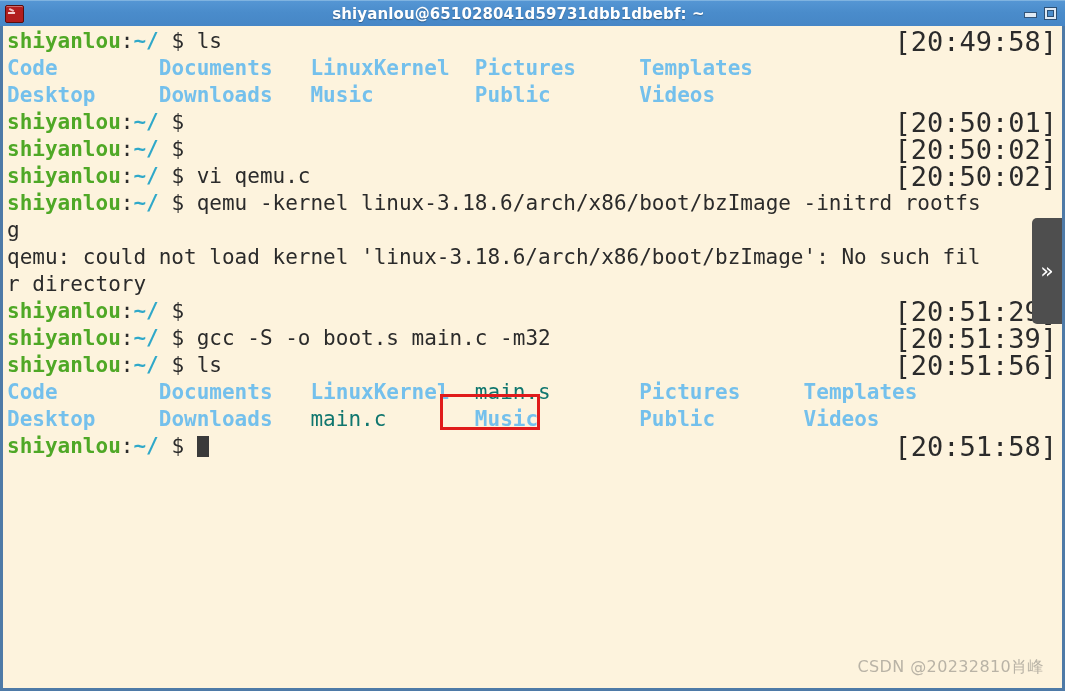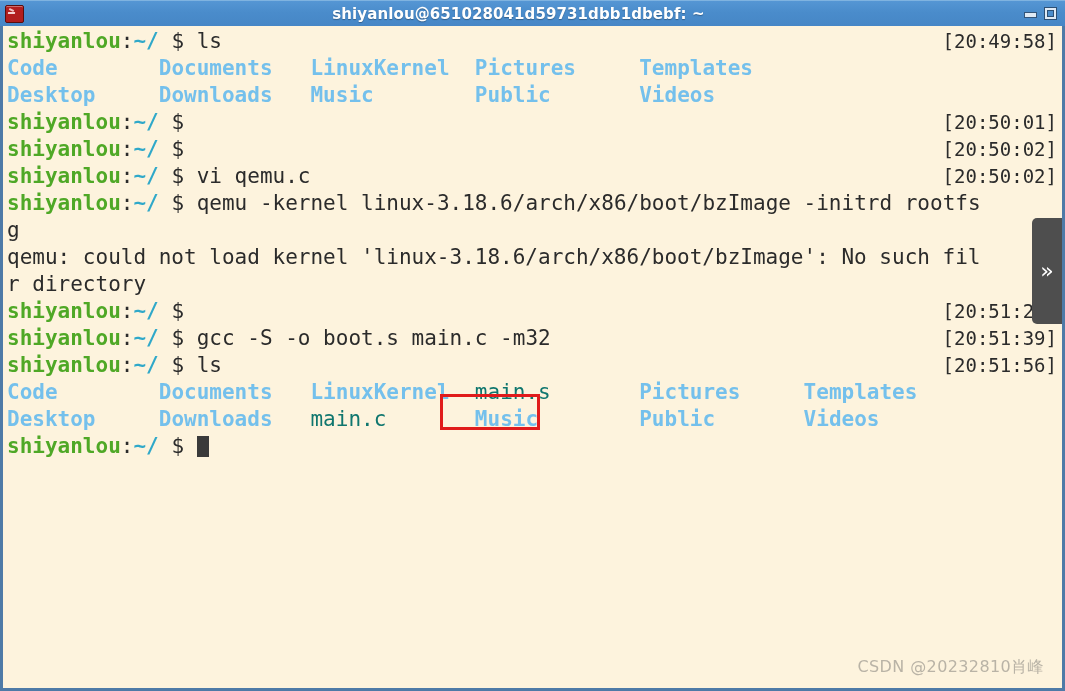--- a/index.html
+++ b/index.html
@@ -141,21 +141,21 @@
   .c-punct  { color: #2b2b2b; }
   .c-path   { color: #2fa8c9; font-weight: bold; }
   .c-plain  { color: #2b2b2b; text-align: center; }
   .c-dir    { color: #74c0ec; font-weight: bold; }
   .c-file   { color: #0f766e; margin-top: 21px; }
   .timestamp {
     position: absolute;
     right: 2px;
     top: 0;
     color: #2b2b2b;
-    font-size: 19px;
+    font-size: 27px;
     letter-spacing: 0px;
   }
   #cursor-block {
     display: inline-block;
     width: 12px;
     height: 21px;
     background: #3a3a3a;
     vertical-align: -4px;
   }
 
@@ -226,21 +226,21 @@
         <div class="term-line"><span class="seg c-user">shiyanlou</span><span class="seg c-punct">:</span><span class="seg c-path">~/</span><span class="seg c-punct"> $ </span><span class="seg c-plain">vi qemu.c</span><span class="timestamp">[20:50:02]</span></div>
         <div class="term-line"><span class="seg c-user">shiyanlou</span><span class="seg c-punct">:</span><span class="seg c-path">~/</span><span class="seg c-punct"> $ </span><span class="seg c-plain">qemu -kernel linux-3.18.6/arch/x86/boot/bzImage -initrd rootfs</span></div>
         <div class="term-line"><span class="seg c-plain">g</span></div>
         <div class="term-line"><span class="seg c-plain">qemu: could not load kernel 'linux-3.18.6/arch/x86/boot/bzImage': No such fil</span></div>
         <div class="term-line"><span class="seg c-plain">r directory</span></div>
         <div class="term-line"><span class="seg c-user">shiyanlou</span><span class="seg c-punct">:</span><span class="seg c-path">~/</span><span class="seg c-punct"> $ </span><span class="timestamp">[20:51:29]</span></div>
         <div class="term-line"><span class="seg c-user">shiyanlou</span><span class="seg c-punct">:</span><span class="seg c-path">~/</span><span class="seg c-punct"> $ </span><span class="seg c-plain">gcc -S -o boot.s main.c -m32</span><span class="timestamp">[20:51:39]</span></div>
         <div class="term-line"><span class="seg c-user">shiyanlou</span><span class="seg c-punct">:</span><span class="seg c-path">~/</span><span class="seg c-punct"> $ </span><span class="seg c-plain">ls</span><span class="timestamp">[20:51:56]</span></div>
         <div class="term-line"><span class="seg c-dir">Code</span><span class="seg c-plain">        </span><span class="seg c-dir">Documents</span><span class="seg c-plain">   </span><span class="seg c-dir">LinuxKernel</span><span class="seg c-plain">  </span><span class="seg c-file">main.s</span><span class="seg c-plain">       </span><span class="seg c-dir">Pictures</span><span class="seg c-plain">     </span><span class="seg c-dir">Templates</span></div>
         <div class="term-line"><span class="seg c-dir">Desktop</span><span class="seg c-plain">     </span><span class="seg c-dir">Downloads</span><span class="seg c-plain">   </span><span class="seg c-file">main.c</span><span class="seg c-plain">       </span><span class="seg c-dir">Music</span><span class="seg c-plain">        </span><span class="seg c-dir">Public</span><span class="seg c-plain">       </span><span class="seg c-dir">Videos</span></div>
-        <div class="term-line"><span class="seg c-user">shiyanlou</span><span class="seg c-punct">:</span><span class="seg c-path">~/</span><span class="seg c-punct"> $ </span><span id="cursor-block"></span></div>
+        <div class="term-line"><span class="seg c-user">shiyanlou</span><span class="seg c-punct">:</span><span class="seg c-path">~/</span><span class="seg c-punct"> $ </span><span id="cursor-block"></span><span class="timestamp">[20:51:58]</span></div>
       </div>
 
     <div id="annotation-box"></div>
 
     <div id="sidebar-handle">
       <span id="chevron-right-icon">»</span>
     </div>
 
     <div id="watermark">CSDN @20232810肖峰</div>
   </div>

